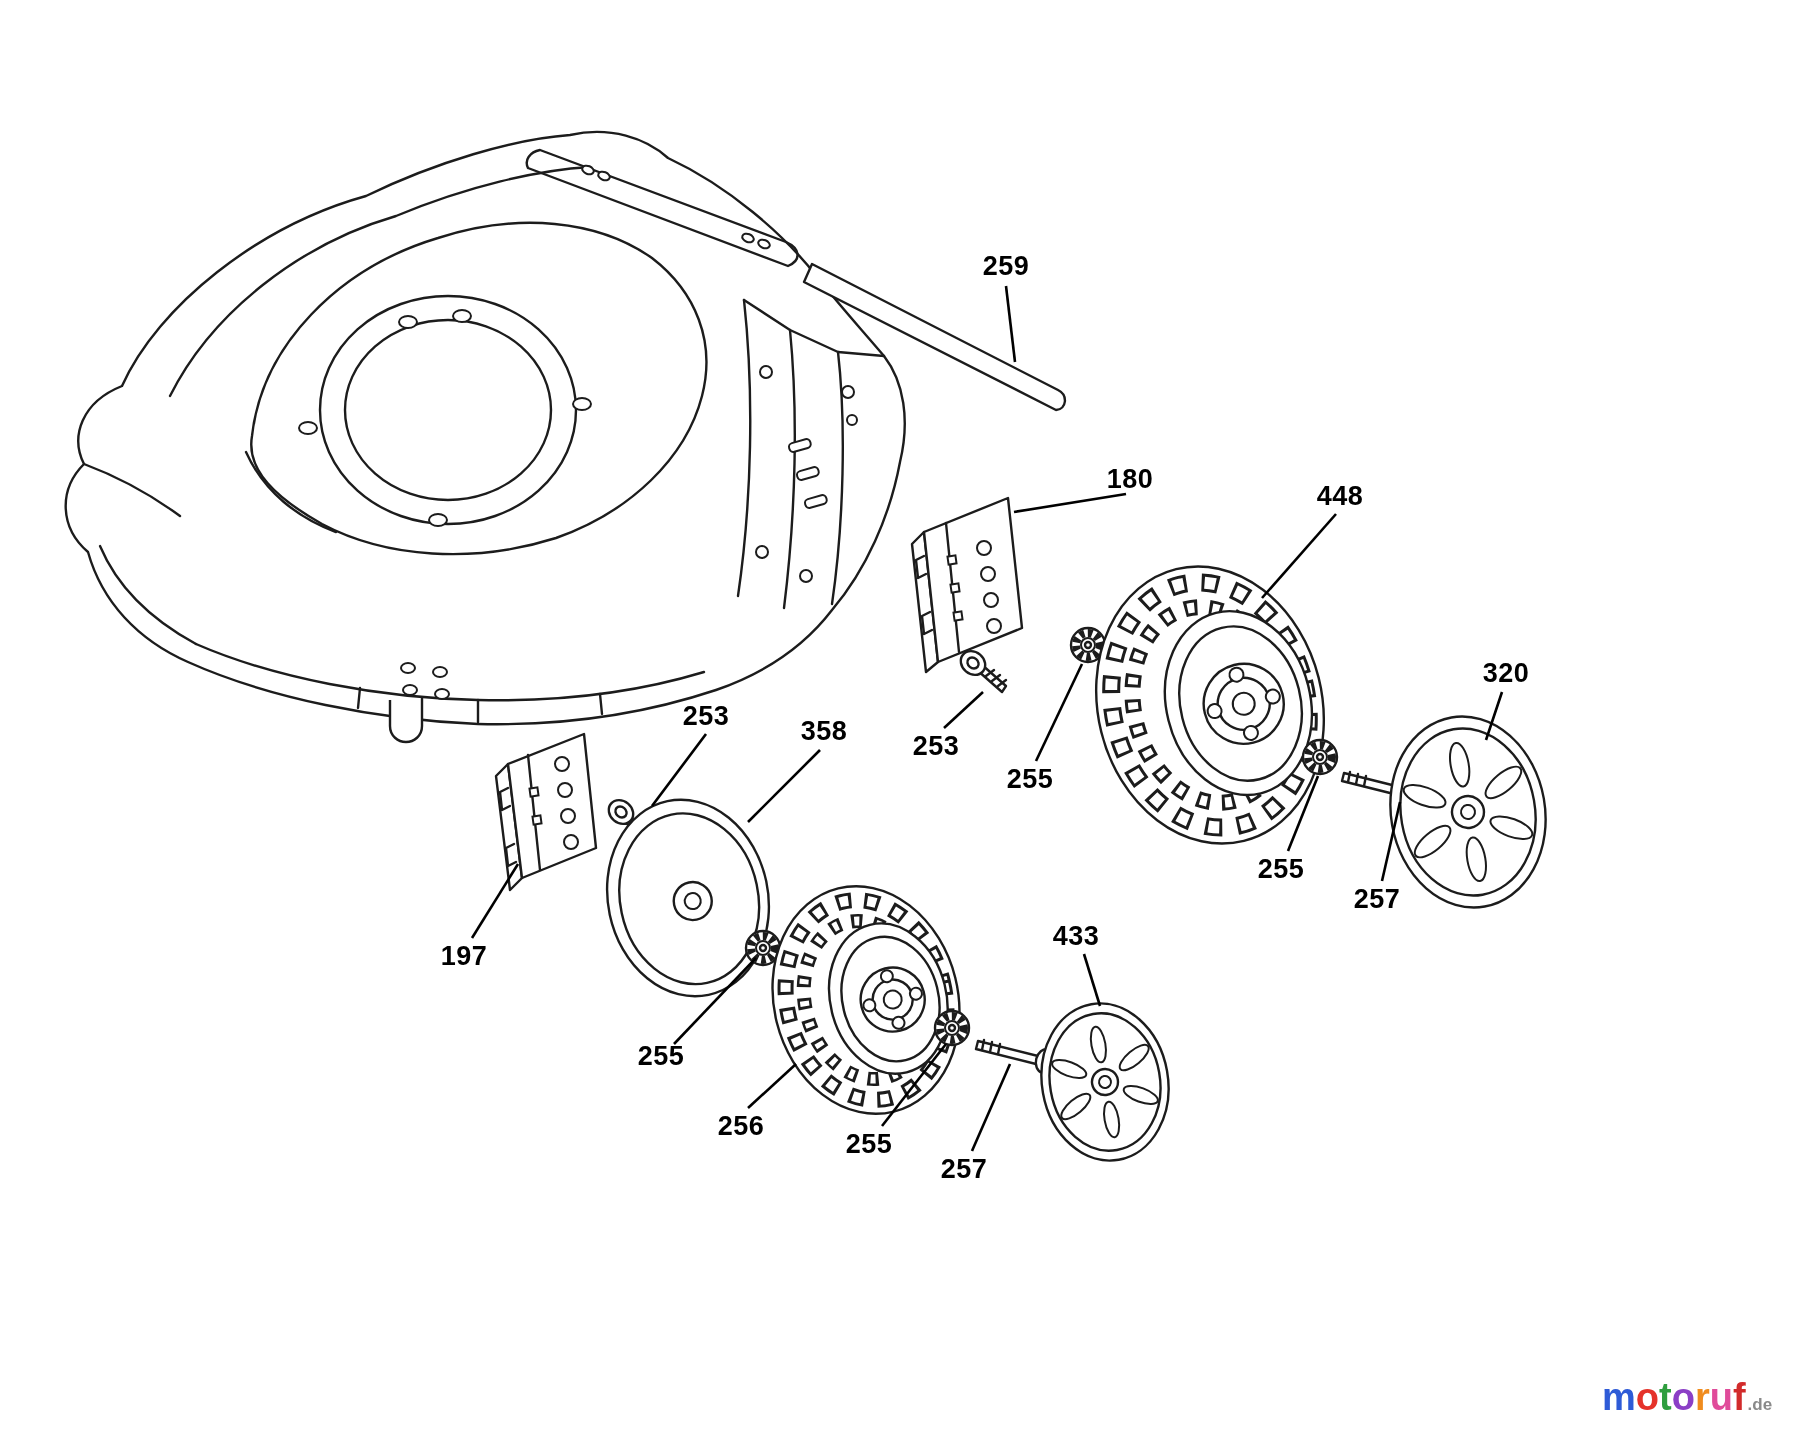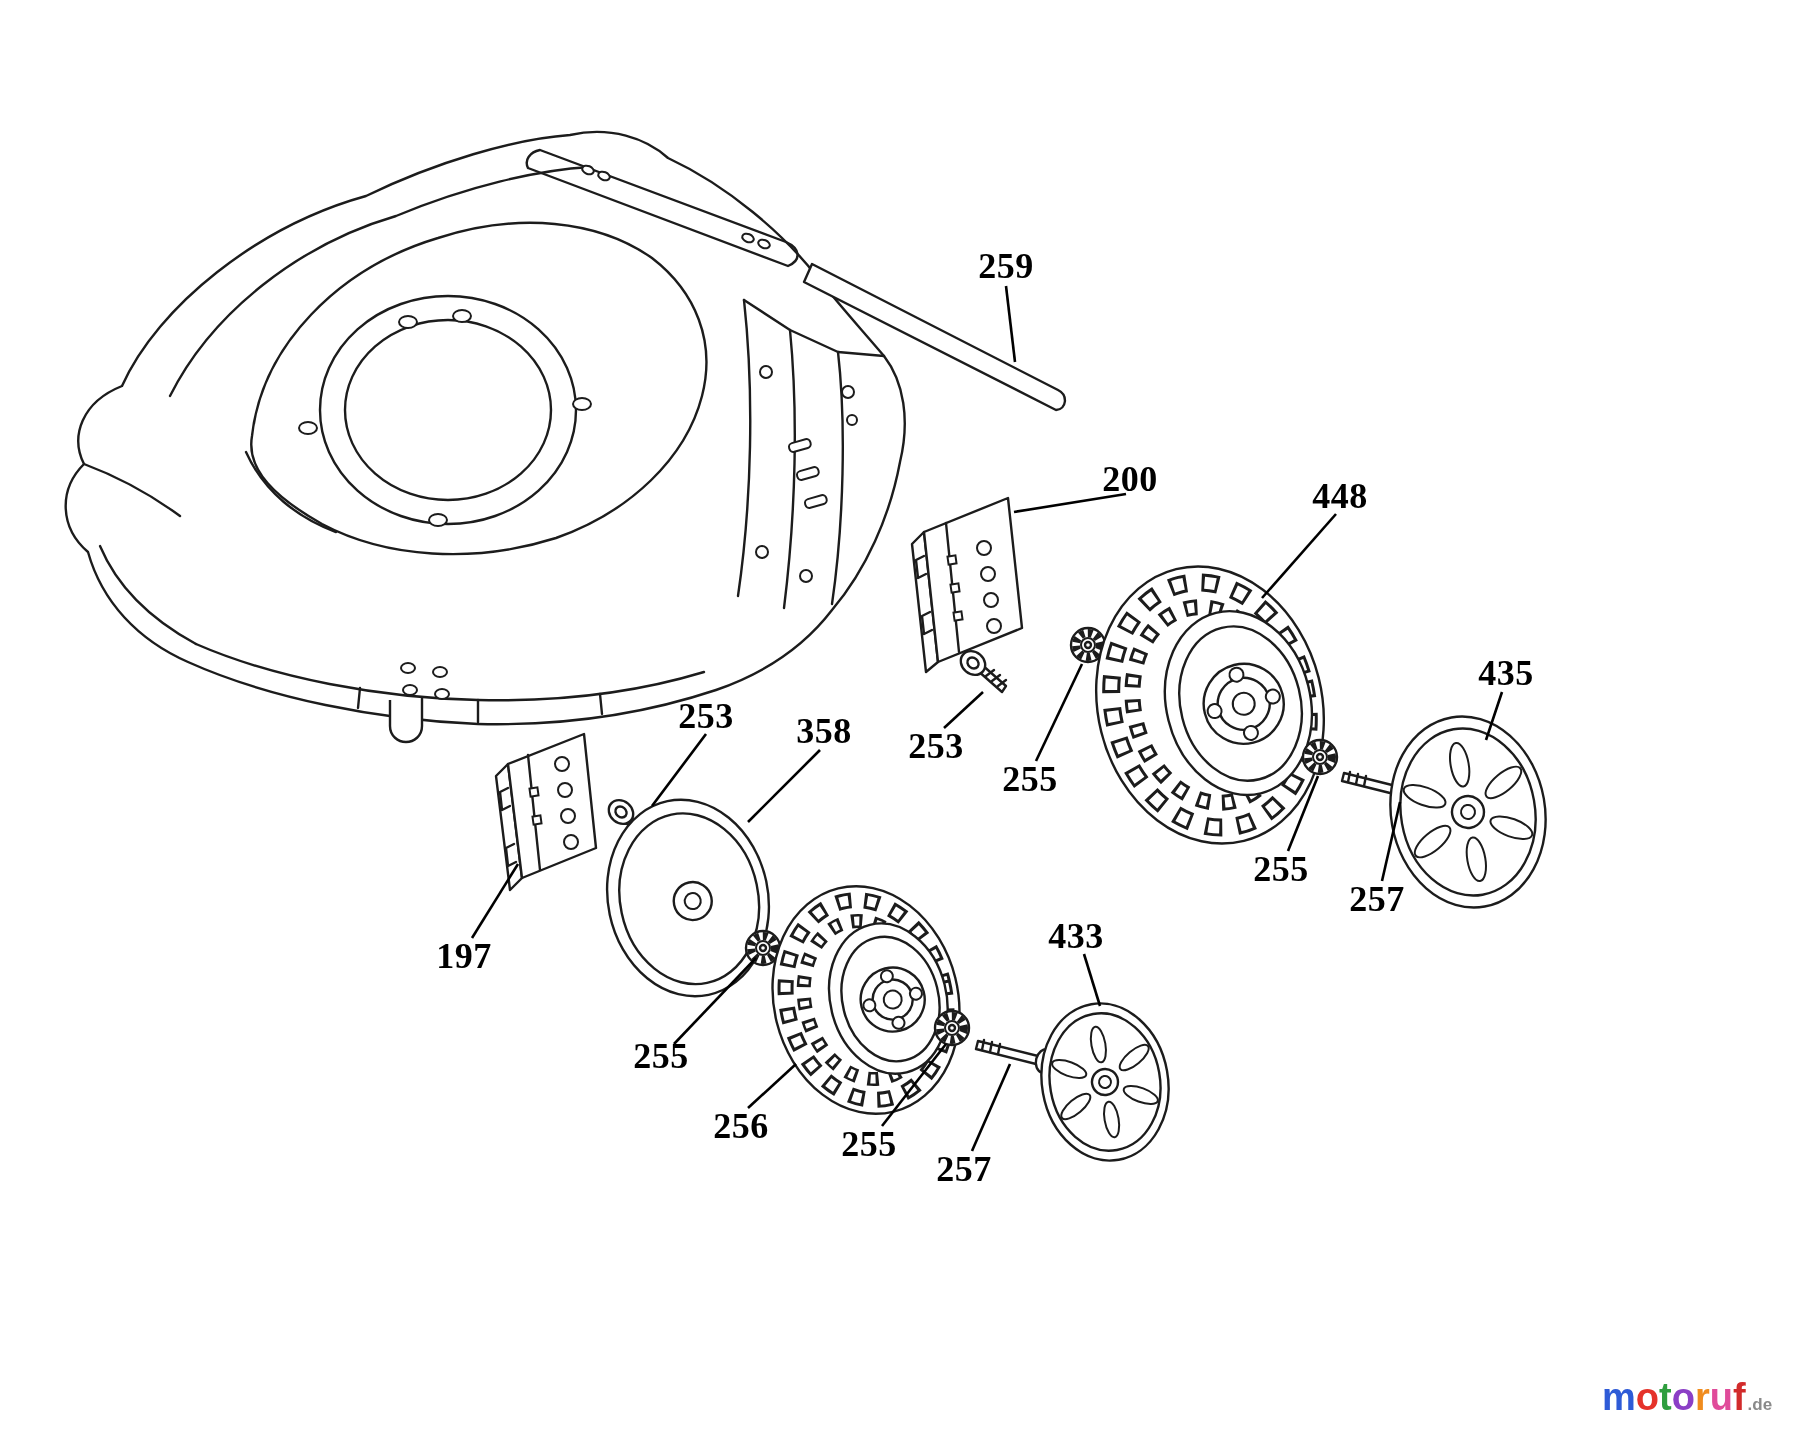--- a/index.html
+++ b/index.html
@@ -10,22 +10,22 @@
   .stage{position:absolute;inset:0;}
   svg.art{position:absolute;left:0;top:0;}
   .s{fill:none;stroke:#1c1c1c;stroke-width:2.4;stroke-linecap:round;stroke-linejoin:round;}
   .sw{fill:#ffffff;stroke:#1c1c1c;stroke-width:2.4;stroke-linejoin:round;}
   .hole{fill:#ffffff;stroke:#1c1c1c;stroke-width:2;}
   .tb{fill:none;stroke:#1c1c1c;stroke-linecap:butt;}
   .tw{fill:none;stroke:#ffffff;stroke-linecap:butt;}
   .leader{fill:none;stroke:#000000;stroke-width:2.6;}
   .part-label{
     position:absolute;transform:translate(-50%,-50%);
-    font-weight:bold;font-size:36px;color:#000;white-space:nowrap;
-    font-family:Liberation Serif, serif;letter-spacing:.5px;
+    font-weight:bold;font-size:27px;color:#000;white-space:nowrap;
+    font-family:Liberation Sans, sans-serif;letter-spacing:.5px;
   }
   .logo{
     position:absolute;left:1602px;top:1378px;
     font-family:Liberation Sans, sans-serif;font-weight:bold;font-size:38px;line-height:1;
     white-space:nowrap;
   }
   .logo .de{font-size:17px;margin-left:2px;}
 </style>
 </head>
 <body>
@@ -253,23 +253,23 @@
     <path class="leader" d="M 472 938 L 518 864"></path>
     <path class="leader" d="M 674 1044 L 756 958"></path>
     <path class="leader" d="M 748 1108 L 796 1064"></path>
     <path class="leader" d="M 882 1126 L 946 1044"></path>
     <path class="leader" d="M 972 1151 L 1010 1064"></path>
     <path class="leader" d="M 1084 954 L 1100 1006"></path>
   </g>
 </svg>
 
 <div class="part-label" style="left:1006px;top:266px">259</div>
-<div class="part-label" style="left:1130px;top:479px">200</div>
+<div class="part-label" style="left:1130px;top:479px">180</div>
 <div class="part-label" style="left:1340px;top:496px">448</div>
-<div class="part-label" style="left:1506px;top:673px">435</div>
+<div class="part-label" style="left:1506px;top:673px">320</div>
 <div class="part-label" style="left:706px;top:716px">253</div>
 <div class="part-label" style="left:824px;top:731px">358</div>
 <div class="part-label" style="left:936px;top:746px">253</div>
 <div class="part-label" style="left:1030px;top:779px">255</div>
 <div class="part-label" style="left:1281px;top:869px">255</div>
 <div class="part-label" style="left:1377px;top:899px">257</div>
 <div class="part-label" style="left:464px;top:956px">197</div>
 <div class="part-label" style="left:661px;top:1056px">255</div>
 <div class="part-label" style="left:741px;top:1126px">256</div>
 <div class="part-label" style="left:869px;top:1144px">255</div>

